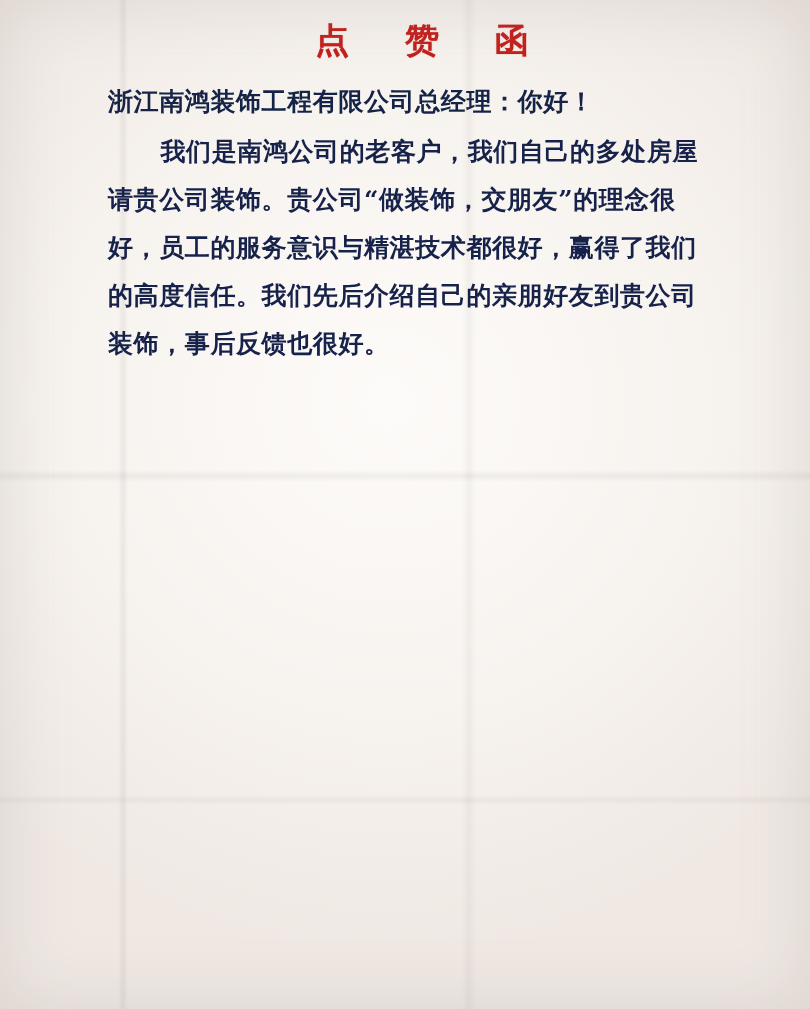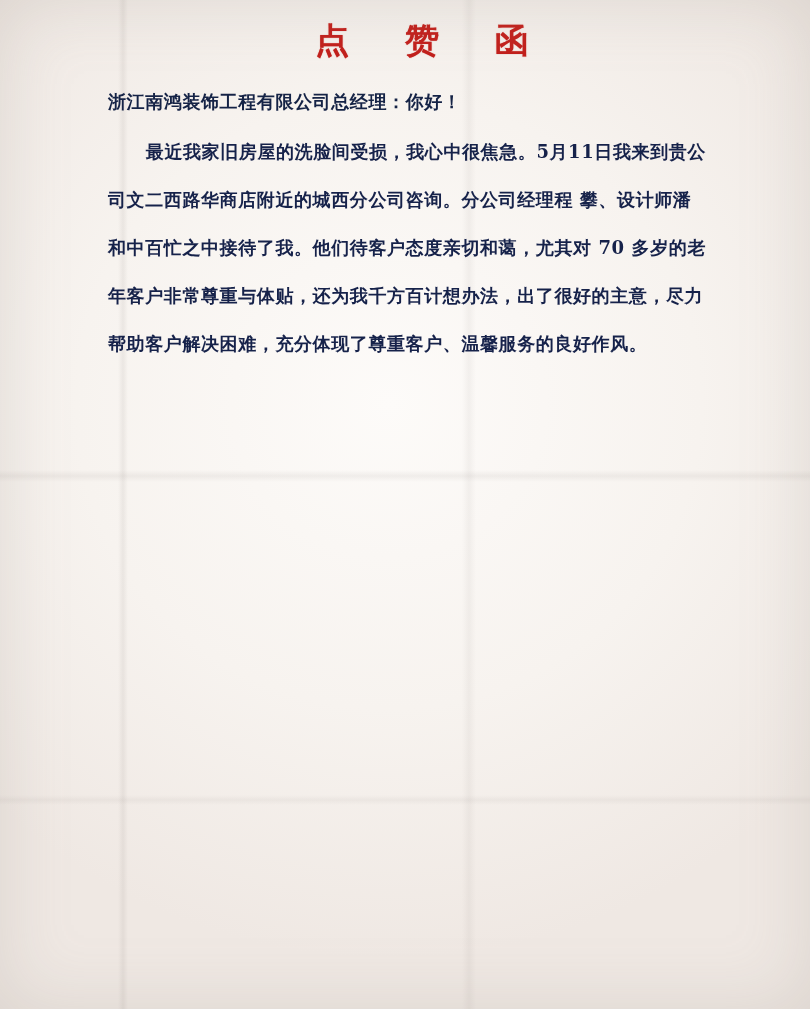--- a/index.html
+++ b/index.html
@@ -64,21 +64,21 @@
     text-shadow: 0 0 1px rgba(194,32,28,0.55);
   }
 
   
   #body-text {
     position: absolute;
     left: 108px;
     top: 78px;
     width: 600px;
     color: #14213d;
-    font-size: 18px;
+    font-size: 25px;
     line-height: 48px;
     font-family: "DejaVu Serif", serif;
     font-weight: 600;
     letter-spacing: 0.6px;
   }
   .para {
     margin: 0;
     padding: 0;
   }
   .para.indent {
@@ -104,22 +104,22 @@
   <div class="crease v1"></div>
   <div class="crease v2"></div>
   <div class="crease h1"></div>
   <div class="crease h2"></div>
 
   <div id="title">点 赞 函</div>
 
   <div id="body-text">
     <p class="para salutation">浙江南鸿装饰工程有限公司总经理：你好！</p>
 
+    <p class="para indent">我们是南鸿公司的老客户，我们自己的多处房屋请贵公司装饰。贵公司“做装饰，交朋友”的理念很好，员工的服务意识与精湛技术都很好，赢得了我们的高度信任。我们先后介绍自己的亲朋好友到贵公司装饰，事后反馈也很好。</p>
 
-    <p class="para indent">最近我家旧房屋的洗脸间受损，我心中很焦急。5月11日我来到贵公司文二西路华商店附近的城西分公司咨询。分公司经理程  攀、设计师潘和中百忙之中接待了我。他们待客户态度亲切和蔼，尤其对 70 多岁的老年客户非常尊重与体贴，还为我千方百计想办法，出了很好的主意，尽力帮助客户解决困难，充分体现了尊重客户、温馨服务的良好作风。</p>
 
 
     <div class="spacer"></div>
 
   </div>
 
   <div class="edge-shade"></div>
 </div>
 
 </body></html>

